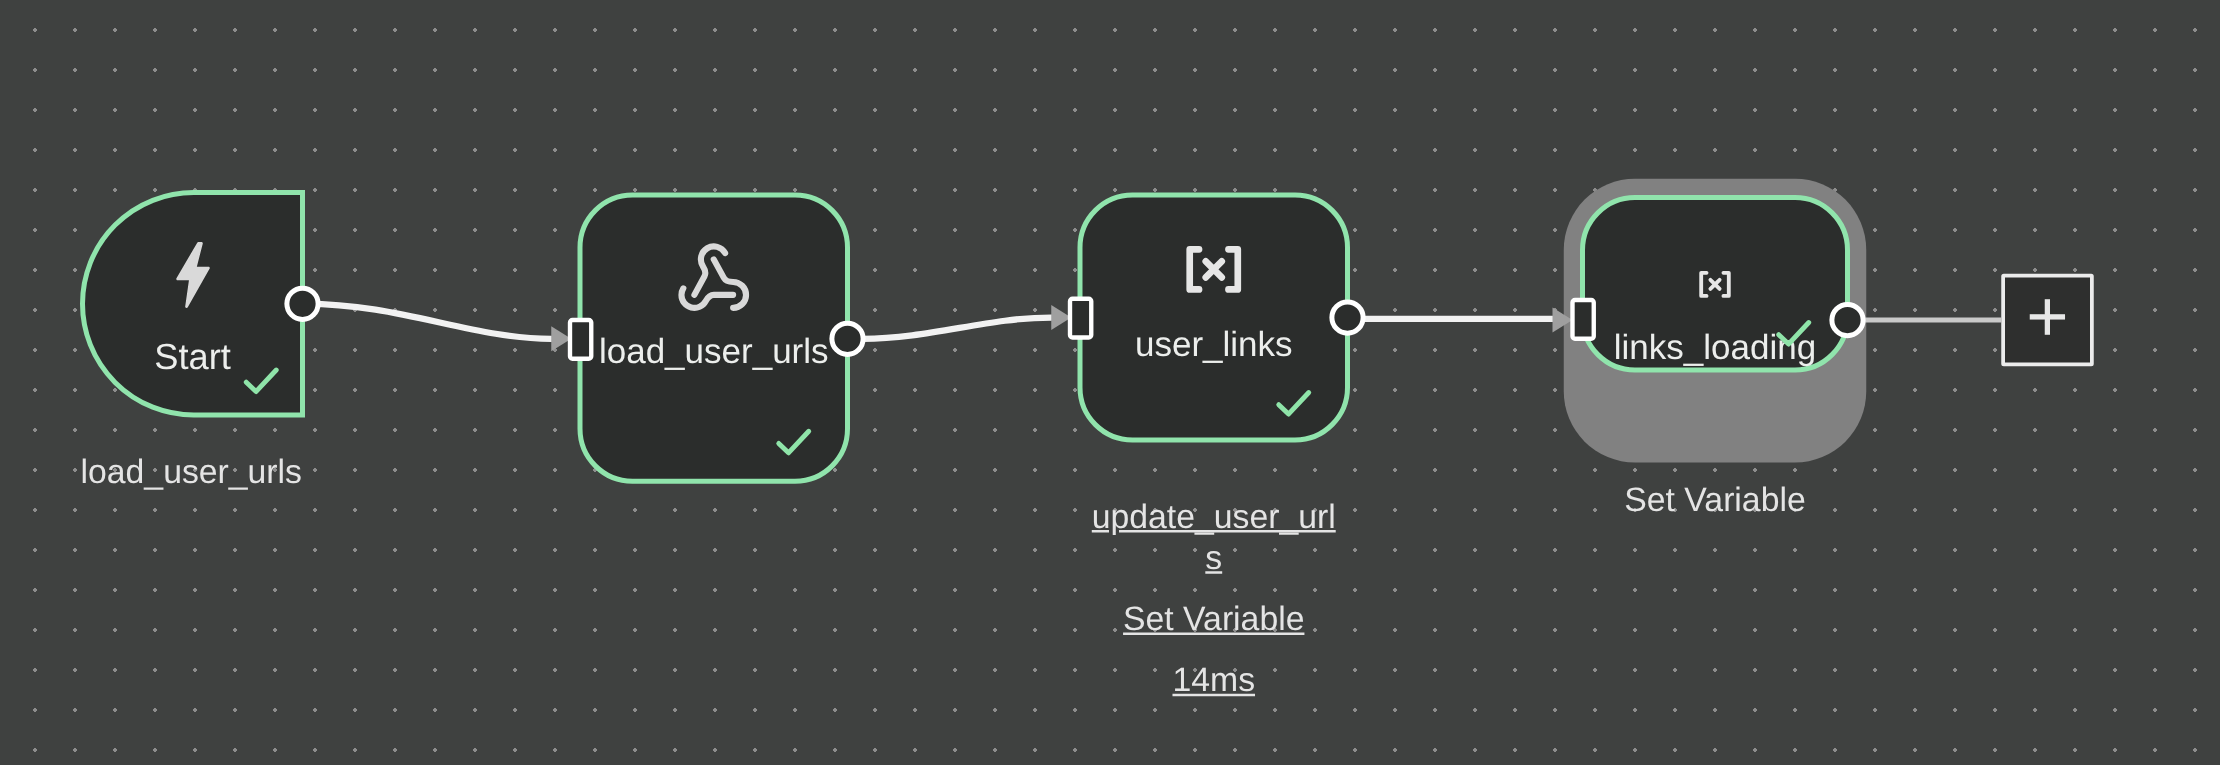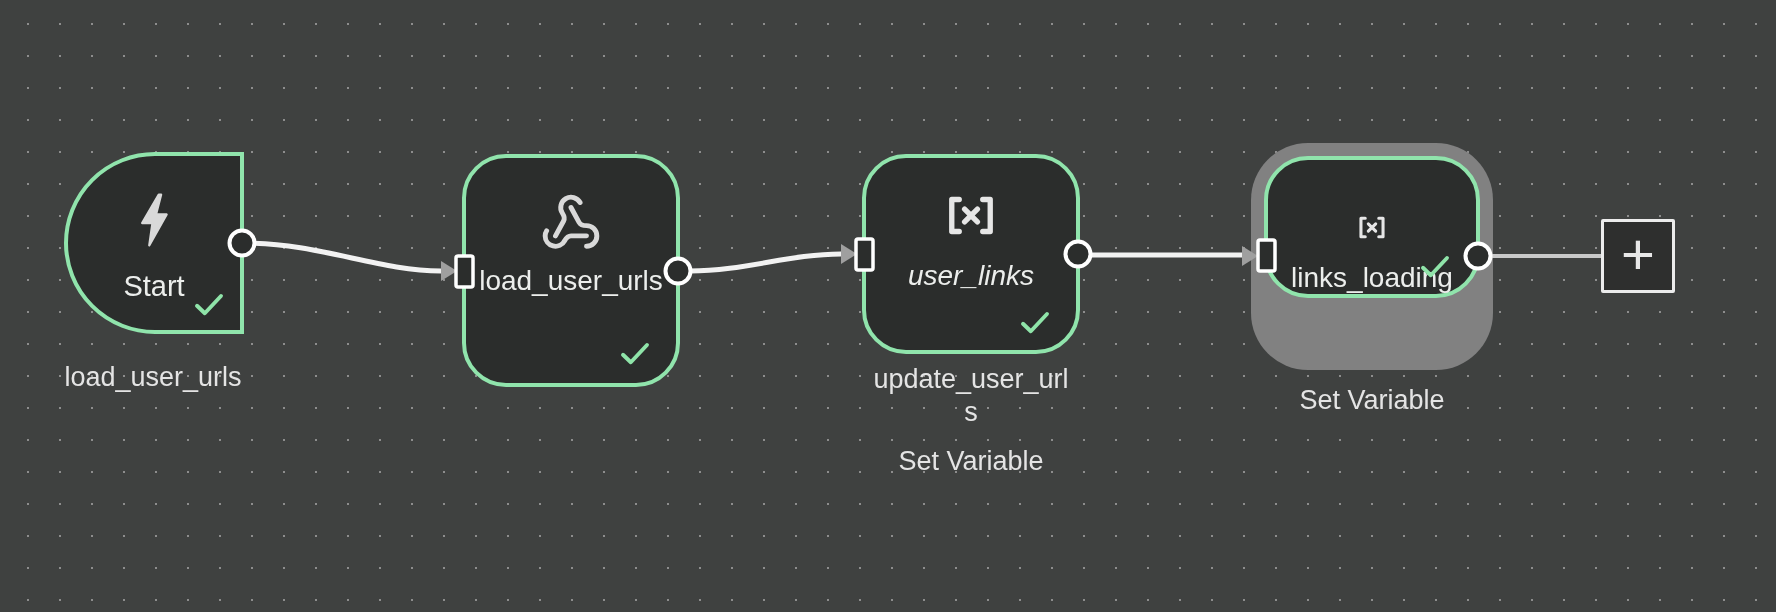--- a/index.html
+++ b/index.html
@@ -27,35 +27,35 @@
   }
   .check{position:absolute;}
   #node-start{
     left:64px;top:152px;width:180px;height:182px;
     border-radius:95px 0 0 95px;padding-top:34px;
   }
   #node-start .title{margin-top:20px;font-size:29px;}
   #node-2{left:462px;top:154px;width:218px;height:233px;border-radius:44px;padding-top:34px;}
   #node-2 .title{margin-top:10px;max-width:194px;}
   #node-3{left:862px;top:154px;width:218px;height:200px;border-radius:44px;padding-top:34px;}
-  #node-3 .title{margin-top:20px;max-width:200px;font-style:italic;}
+  #node-3 .title{margin-top:20px;max-width:200px;}
   #node-4{left:1264px;top:156px;width:216px;height:142px;border-radius:44px;padding-top:54px;}
   #node-4 .title{margin-top:20px;max-width:204px;}
   .halo{
     position:absolute;left:1251px;top:143px;width:242px;height:227px;
     background:#818181;border-radius:57px;z-index:1;
   }
   .caption{
     position:absolute;z-index:1;text-align:center;
     font-size:27px;line-height:33px;color:#e4e4e4;
   }
   .caption p{margin:0 0 16px 0;}
   #caption-start{left:23px;top:361px;width:260px;}
   #caption-2{left:441px;top:413px;width:260px;}
-  #caption-3{left:867px;top:363px;width:208px;}
+  #caption-3{left:867px;top:397px;width:208px;text-decoration:underline;}
   #caption-3 .wrap{word-break:break-all;}
   #caption-4{left:1242px;top:384px;width:260px;}
   .overlay{position:absolute;left:0;top:0;z-index:10;pointer-events:none;}
   #add-button{
     position:absolute;left:1601px;top:219px;width:74px;height:74px;
     box-sizing:border-box;background:#2e2f2e;border:3px solid #ececec;
     border-radius:2px;display:flex;align-items:center;justify-content:center;
     z-index:3;cursor:pointer;
   }
   #add-button .plus{
@@ -127,20 +127,21 @@
   <div id="add-button">
     <span class="plus">+</span>
   </div>
 
   <div class="caption" id="caption-start">
     <p>load_user_urls</p>
   </div>
   <div class="caption" id="caption-3">
     <p class="wrap">update_user_urls</p>
     <p>Set Variable</p>
+    <p>14ms</p>
   </div>
   <div class="caption" id="caption-4">
     <p>Set Variable</p>
   </div>
 
   <svg class="overlay" width="1776" height="612" viewBox="0 0 1776 612">
     <path d="M 244 243 C 320 243 378 271 441 271" fill="none" stroke="#f2f2f2" stroke-width="5" stroke-linecap="round"></path>
     <path d="M 690 271 C 744 271 790 254 841 254" fill="none" stroke="#f2f2f2" stroke-width="5" stroke-linecap="round"></path>
     <path d="M 1090 255 L 1242 255" fill="none" stroke="#f2f2f2" stroke-width="5" stroke-linecap="round"></path>
     <path d="M 1490 256 L 1601 256" fill="none" stroke="#c9c9c9" stroke-width="4"></path>

